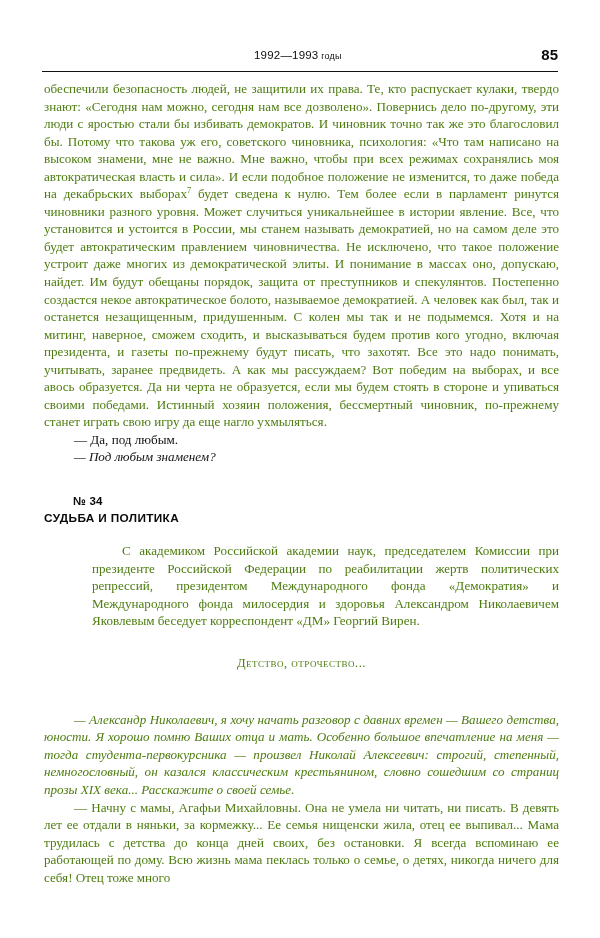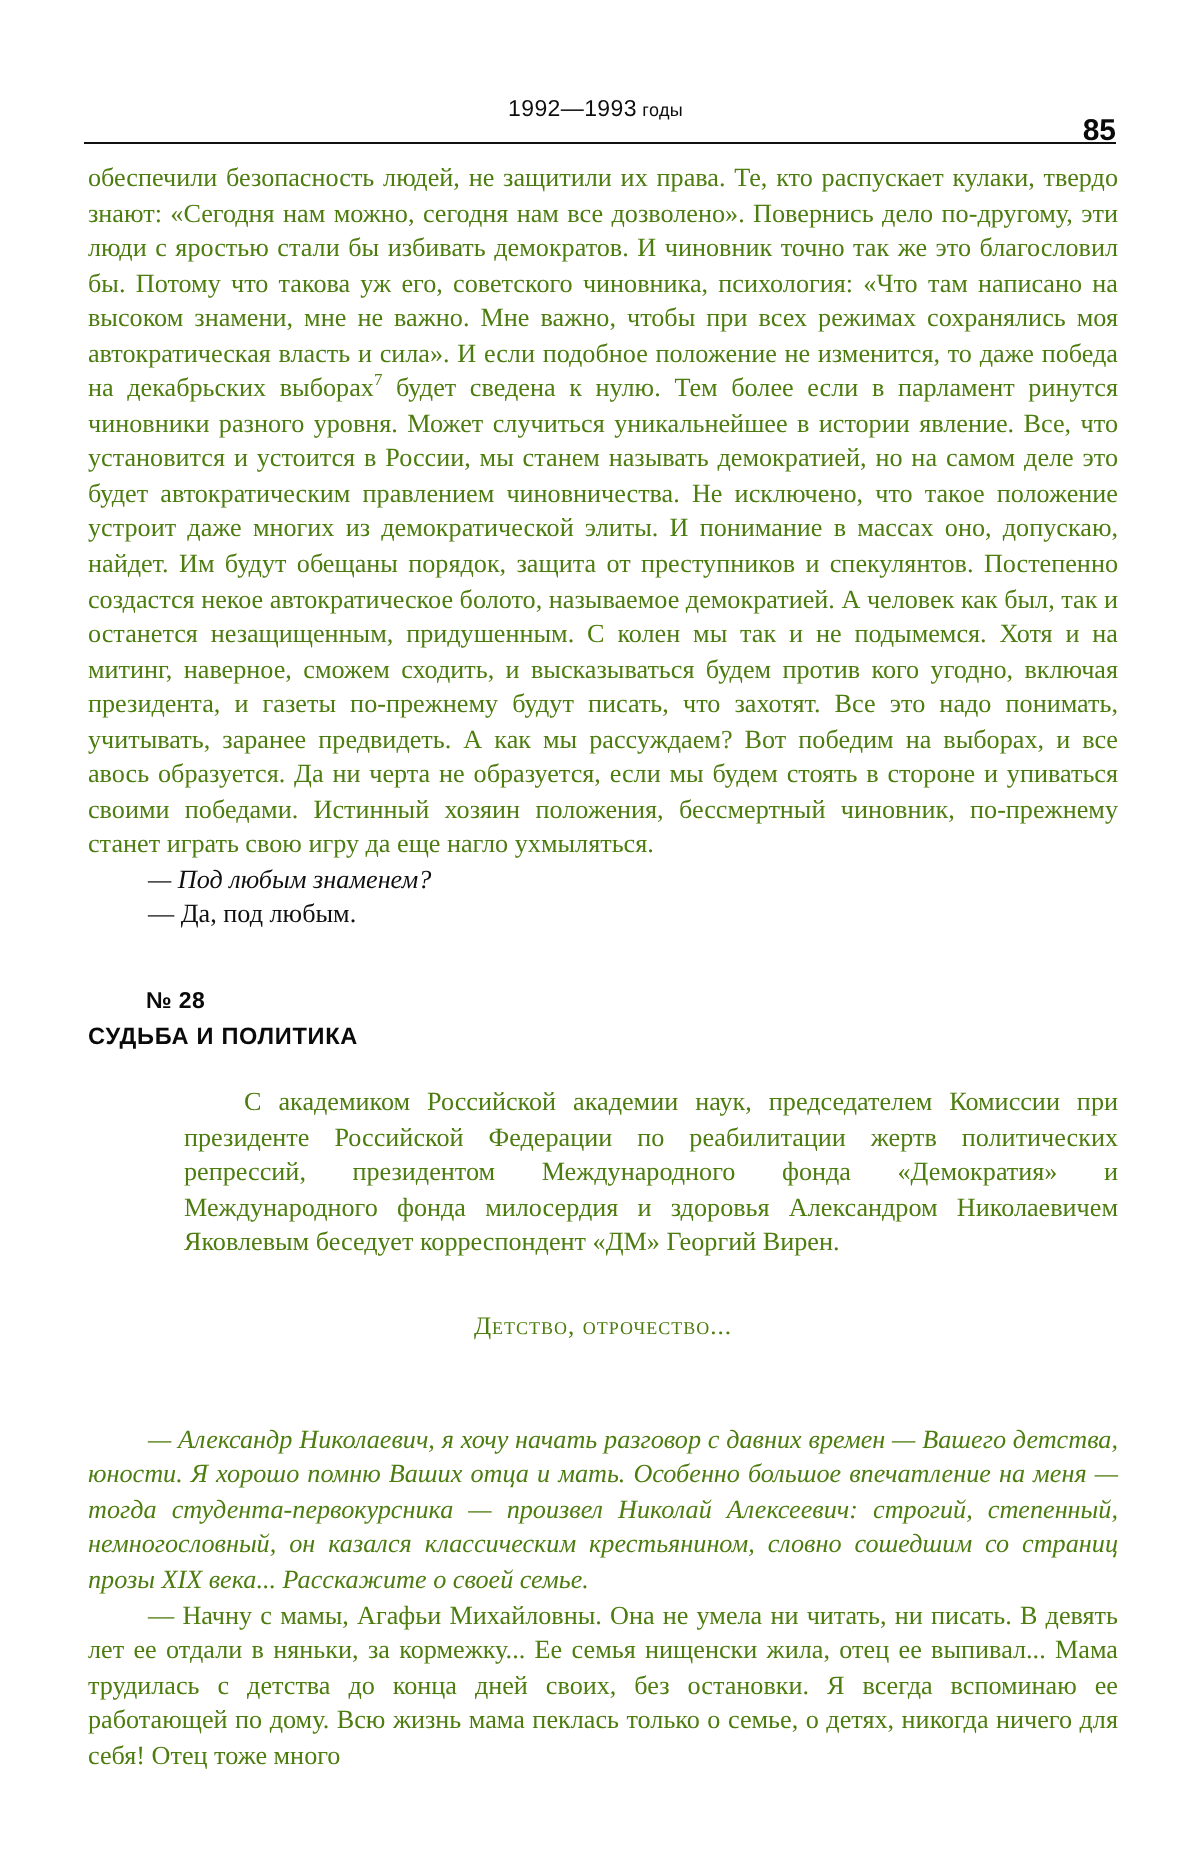--- a/index.html
+++ b/index.html
@@ -56,21 +56,20 @@
     font-size: 9px;
   }
   .header-pageno {
     position: absolute;
     right: 0px;
     top: -2px;
     font-family: "Liberation Sans", "DejaVu Sans", sans-serif;
     font-size: 15px;
     font-weight: bold;
     color: #0a0a0a;
-    margin-top: 11px;
   }
 
   
   .column {
     position: absolute;
     left: 44px;
     top: 80px;
     width: 515px;
   }
 
@@ -172,25 +171,25 @@
         <span class="yr">1992—1993</span><span class="word">&nbsp;</span><span class="word">годы</span>
       </div>
       <div class="header-pageno">85</div>
     </div>
   </div>
 
   <div class="column">
 
     <p class="body cont"><span>обеспечили безопасность людей, не защитили их права. Те, кто распускает кулаки, твердо знают: «Сегодня нам можно, сегодня нам все дозволено». Повернись дело по-другому, эти люди с яростью стали бы избивать демократов. И чиновник точно так же это благословил бы. Потому что такова уж его, советского чиновника, психология: «Что там написано на высоком знамени, мне не важно. Мне важно, чтобы при всех режимах сохранялись моя автократическая власть и сила». И если подобное положение не изменится, то даже победа на декабрьских выборах</span><sup class="fn">7</sup><span> будет сведена к нулю. Тем более если в парламент ринутся чиновники разного уровня. Может случиться уникальнейшее в истории явление. Все, что установится и устоится в России, мы станем называть демократией, но на самом деле это будет автократическим правлением чиновничества. Не исключено, что такое положение устроит даже многих из демократической элиты. И понимание в массах оно, допускаю, найдет. Им будут обещаны порядок, защита от преступников и спекулянтов. Постепенно создастся некое автократическое болото, называемое демократией. А человек как был, так и останется незащищенным, придушенным. С колен мы так и не подымемся. Хотя и на митинг, наверное, сможем сходить, и высказываться будем против кого угодно, включая президента, и газеты по-прежнему будут писать, что захотят. Все это надо понимать, учитывать, заранее предвидеть. А как мы рассуждаем? Вот победим на выборах, и все авось образуется. Да ни черта не образуется, если мы будем стоять в стороне и упиваться своими победами. Истинный хозяин положения, бессмертный чиновник, по-прежнему станет играть свою игру да еще нагло ухмыляться.</span></p>
 
+    <p class="dialog">— Да, под любым.</p>
     <p class="dialog it">— Под любым знаменем?</p>
-    <p class="dialog">— Да, под любым.</p>
 
     <div class="section-head">
-      <div class="sec-no">№ 28</div>
+      <div class="sec-no">№ 34</div>
       <div class="sec-title">СУДЬБА И ПОЛИТИКА</div>
     </div>
 
     <div class="lead">
       <p class="body indent">С академиком Российской академии наук, председателем Комиссии при президенте Российской Федерации по реабилитации жертв политических репрессий, президентом Международного фонда «Демократия» и Международного фонда милосердия и здоровья Александром Николаевичем Яковлевым беседует корреспондент «ДМ» Георгий Вирен.</p>
     </div>
 
     <div class="sub-head">Детство, отрочество...</div>
 
     <div class="italic-block">

